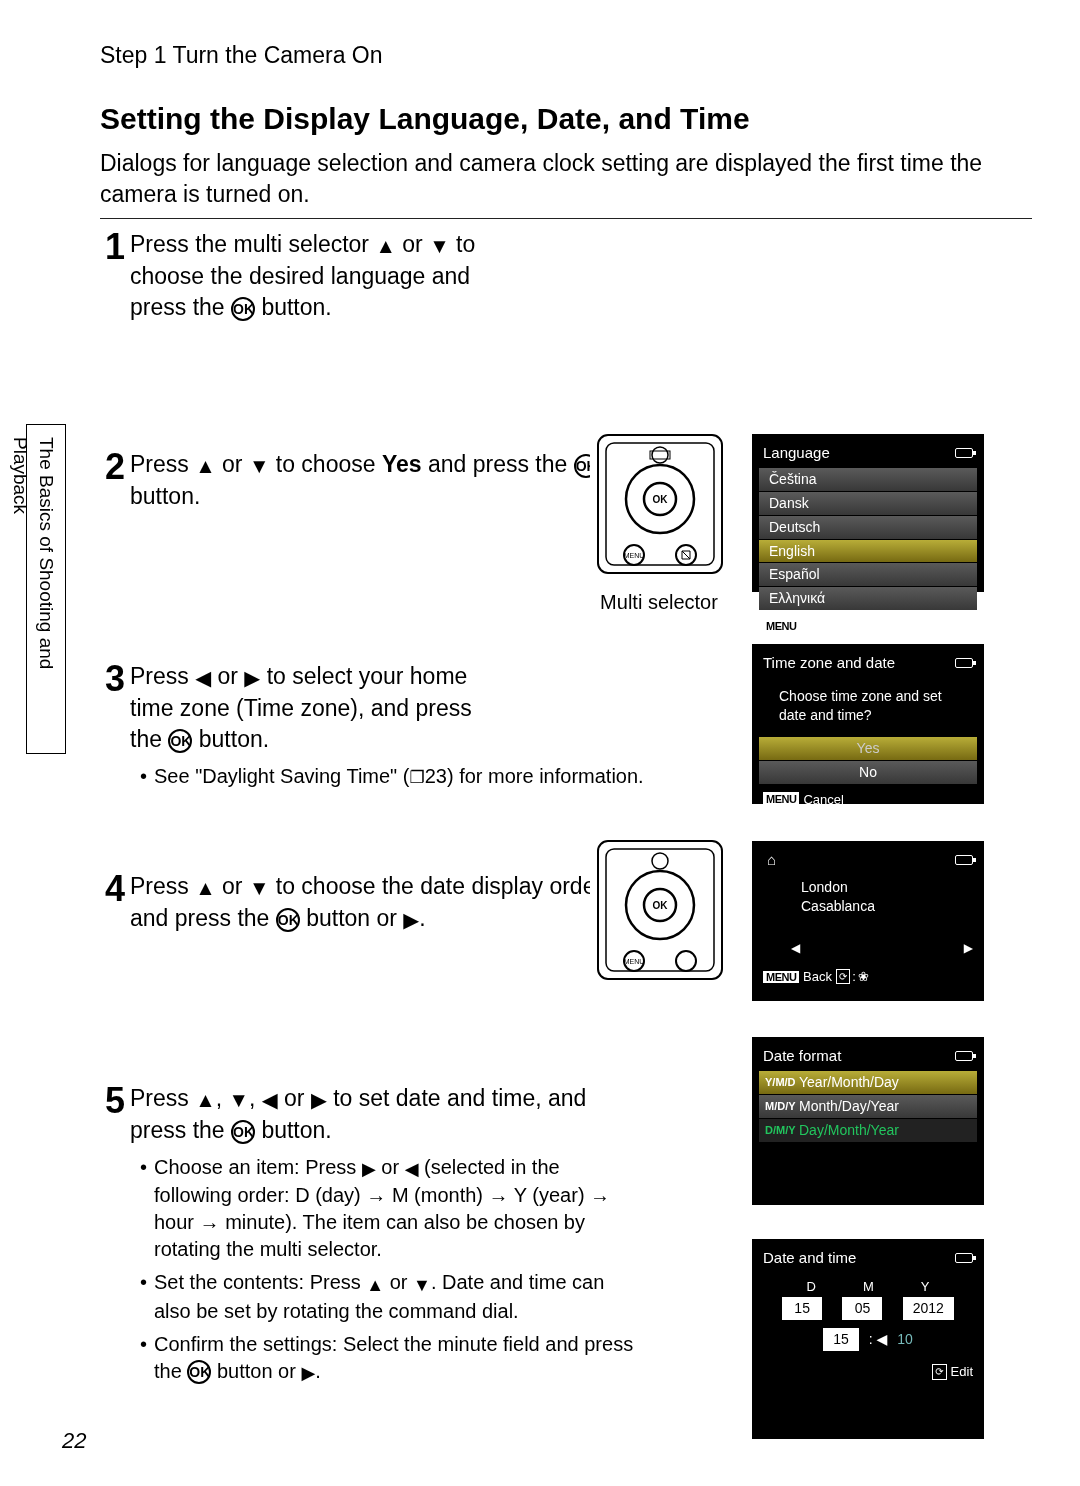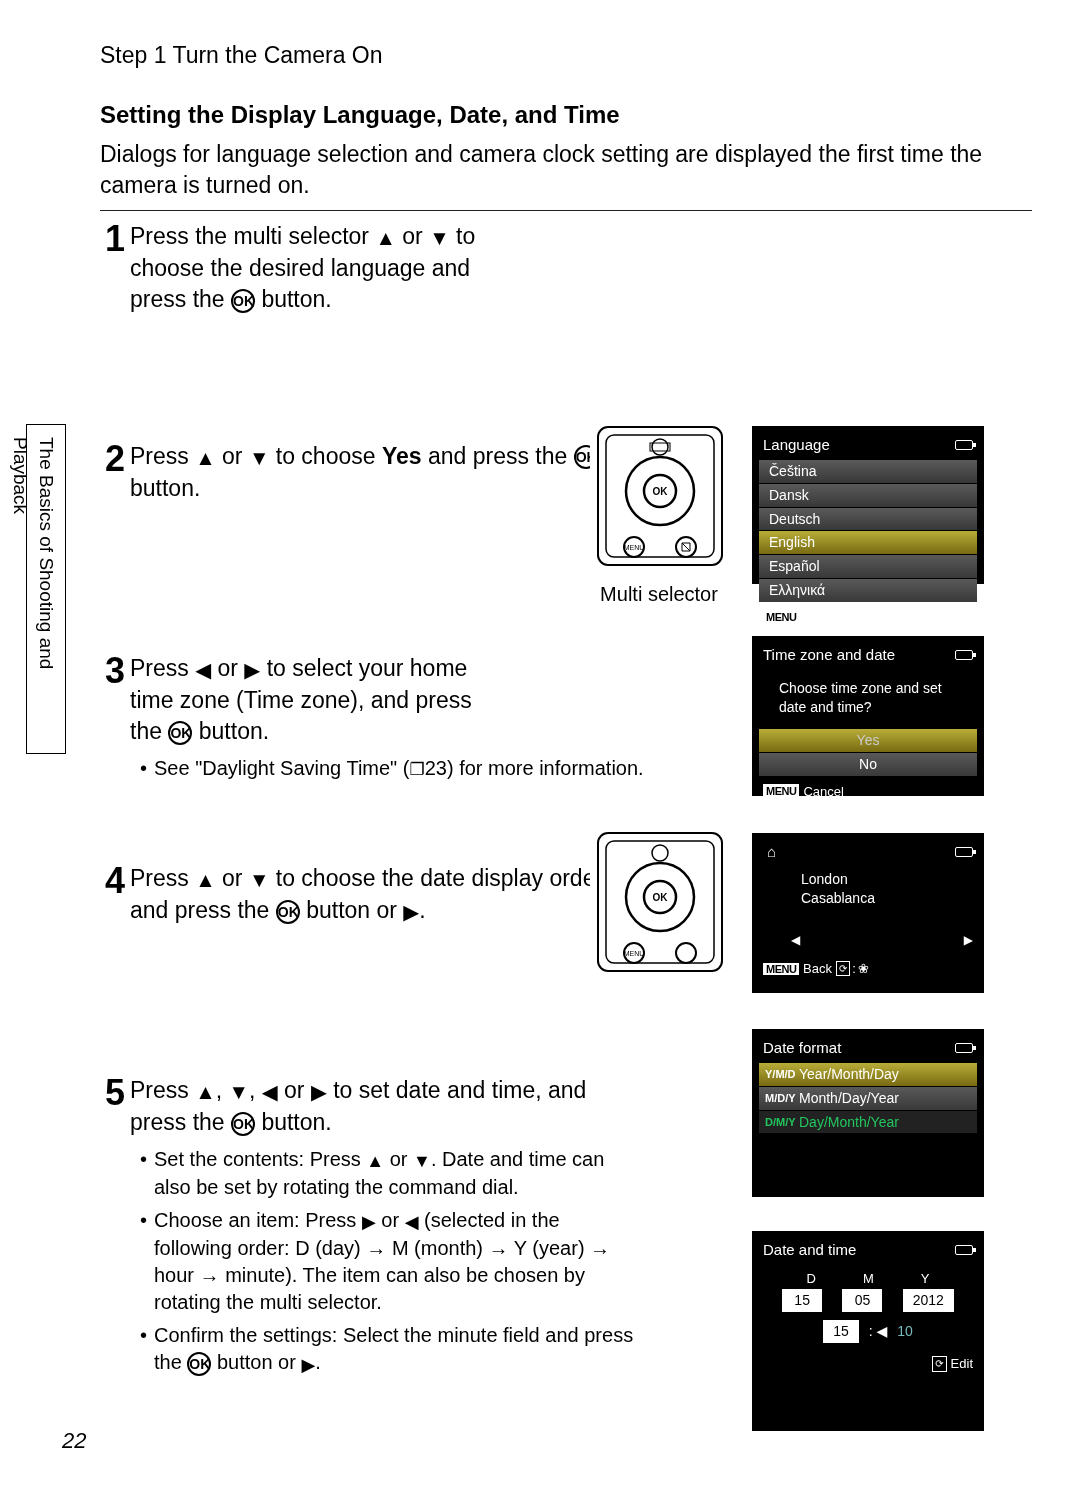--- a/index.html
+++ b/index.html
@@ -10,21 +10,21 @@
     font-family: "Segoe UI", Arial, sans-serif;
     color: #000;
     position: relative;
     padding: 40px 48px 20px 100px;
     font-size: 21px;
     line-height: 1.35;
   }
   .step-header { font-size: 23px; margin-bottom: 28px; margin-left: 0;}
   .section-title {
     font-weight: 700;
-    font-size: 24px;
+    font-size: 30px;
     margin-bottom: 8px;
   }
   .intro { font-size: 23px; margin-bottom: 8px; line-height:1.35;}
   hr.sep { border:0; border-top: 1px solid #222; margin: 6px 0 10px 0; }
 
   .side-tab {
     position: absolute;
     left: 26px;
     top: 424px;
     width: 40px;
@@ -231,22 +231,22 @@
       <div class="big-num">4</div>
       <div class="step-text step-text-block">Press <span class="arrow-up"></span> or <span class="arrow-down"></span> to choose the date display order and press the <span class="ok-btn">OK</span> button or <span class="arrow-right"></span>.</div>
     </div>
   </div>
 
   <div class="step-row" id="row5">
     <div class="step-body">
       <div class="big-num">5</div>
       <div class="step-text step-text-block">Press <span class="arrow-up"></span>, <span class="arrow-down"></span>, <span class="arrow-left"></span> or <span class="arrow-right"></span> to set date and time, and press the <span class="ok-btn">OK</span> button.</div>
       <ul class="bullets">
+        <li>Choose an item: Press <span class="arrow-right"></span> or <span class="arrow-left"></span> (selected in the following order: <span class="bold">D</span> (day) → <span class="bold">M</span> (month) → <span class="bold">Y</span> (year) → <span class="bold">hour</span> → <span class="bold">minute</span>). The item can also be chosen by rotating the multi selector.</li>
         <li>Set the contents: Press <span class="arrow-up"></span> or <span class="arrow-down"></span>. Date and time can also be set by rotating the command dial.</li>
-        <li>Choose an item: Press <span class="arrow-right"></span> or <span class="arrow-left"></span> (selected in the following order: <span class="bold">D</span> (day) → <span class="bold">M</span> (month) → <span class="bold">Y</span> (year) → <span class="bold">hour</span> → <span class="bold">minute</span>). The item can also be chosen by rotating the multi selector.</li>
         <li>Confirm the settings: Select the <span class="bold">minute</span> field and press the <span class="ok-btn">OK</span> button or <span class="arrow-right"></span>.</li>
       </ul>
     </div>
   </div>
 
   <div class="cam-diagram" id="diag1">
     <svg viewBox="0 0 140 150">
       <rect x="8" y="6" width="124" height="138" rx="10" fill="none" stroke="#000" stroke-width="2"></rect>
       <rect x="16" y="14" width="108" height="122" rx="8" fill="none" stroke="#000" stroke-width="1.5"></rect>
       <circle cx="70" cy="70" r="34" fill="none" stroke="#000" stroke-width="2.5"></circle>

